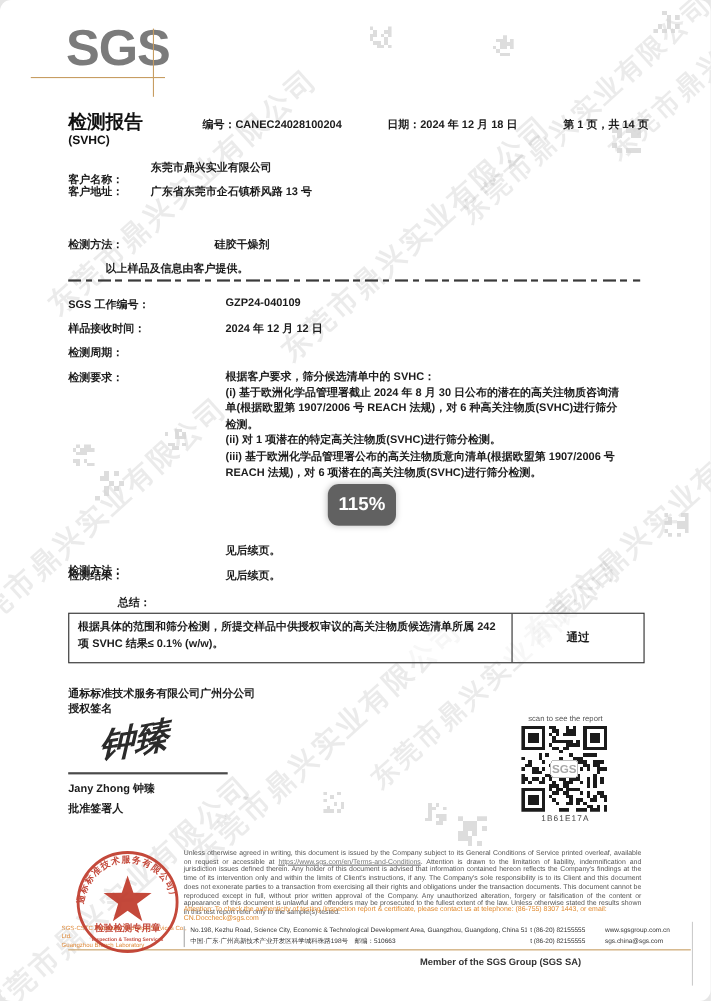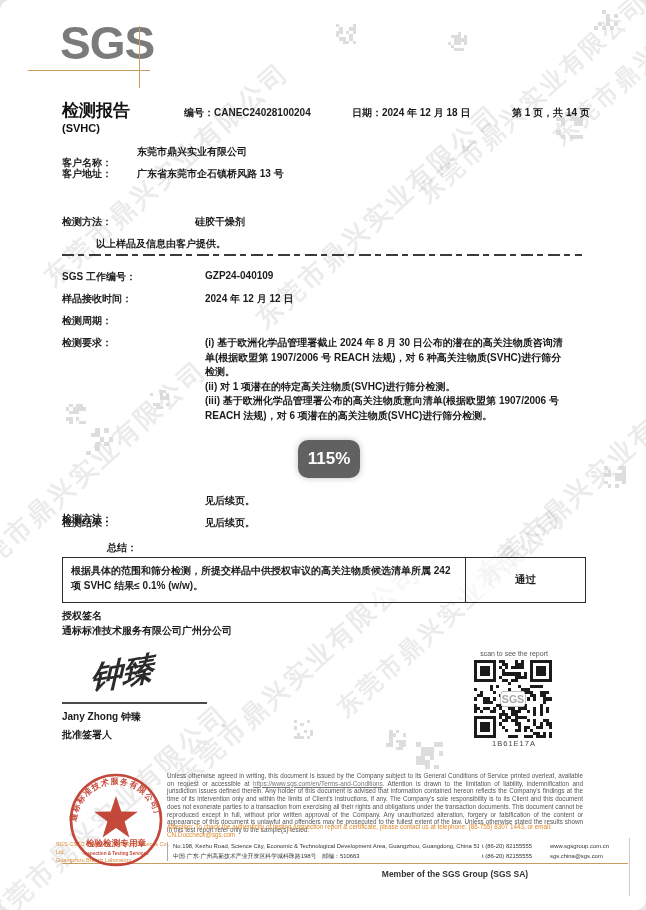--- a/index.html
+++ b/index.html
@@ -276,38 +276,39 @@
   <div class="abs dashes" style="left:62px;top:254px;width:520px;z-index:2;"></div>
 
   <div class="abs lbl" style="left:62px;top:270px;z-index:2;">SGS 工作编号：</div>
   <div class="abs val" style="left:205px;top:270px;z-index:2;">GZP24-040109</div>
   <div class="abs lbl" style="left:62px;top:292px;z-index:2;">样品接收时间：</div>
   <div class="abs val" style="left:205px;top:292px;z-index:2;">2024 年 12 月 12 日</div>
   <div class="abs lbl" style="left:62px;top:314px;z-index:2;">检测周期：</div>
 
   <div class="abs lbl" style="left:62px;top:336px;z-index:2;">检测要求：</div>
   <div class="abs req" style="left:205px;top:336px;z-index:2;">
+    <div>根据客户要求，筛分候选清单中的 SVHC：</div>
     <div>(i) 基于欧洲化学品管理署截止 2024 年 8 月 30 日公布的潜在的高关注物质咨询清单(根据欧盟第 1907/2006 号 REACH 法规)，对 6 种高关注物质(SVHC)进行筛分检测。</div>
     <div>(ii) 对 1 项潜在的特定高关注物质(SVHC)进行筛分检测。</div>
     <div>(iii) 基于欧洲化学品管理署公布的高关注物质意向清单(根据欧盟第 1907/2006 号 REACH 法规)，对 6 项潜在的高关注物质(SVHC)进行筛分检测。</div>
   </div>
 
   <div class="abs lbl" style="left:62px;top:512px;z-index:2;">检测方法：</div>
   <div class="abs val" style="left:205px;top:494px;z-index:2;">见后续页。</div>
   <div class="abs lbl" style="left:62px;top:516px;z-index:2;">检测结果：</div>
   <div class="abs val" style="left:205px;top:516px;z-index:2;">见后续页。</div>
 
   <div class="abs lbl" style="left:62px;top:541px;z-index:2;margin-left:45px;">总结：</div>
   <div class="abs sum-table" style="left:62px;top:557px;width:522px;min-height:44px;z-index:2;background:rgba(255,255,255,.6);">
     <div class="sum-left">根据具体的范围和筛分检测，所提交样品中供授权审议的高关注物质候选清单所属 242 项 SVHC 结果≤ 0.1% (w/w)。</div>
     <div class="sum-right">通过</div>
   </div>
 
   <div class="abs val" style="left:62px;top:624px;z-index:2;">通标标准技术服务有限公司广州分公司</div>
-  <div class="abs val" style="left:62px;top:609px;z-index:2;">授权签名</div>
+  <div class="abs val" style="left:62px;top:637px;z-index:2;">授权签名</div>
   <div class="abs sig-script" style="left:90px;top:652px;z-index:2;">钟臻</div>
   <div class="abs sig-line" style="left:62px;top:702px;width:145px;z-index:2;"></div>
   <div class="abs val" style="left:62px;top:710px;z-index:2;">Jany Zhong 钟臻</div>
   <div class="abs val" style="left:62px;top:728px;z-index:2;">批准签署人</div>
 
   <div class="abs qr-cap" style="left:462px;top:650px;z-index:2;">scan to see the report</div>
   <div class="abs" style="left:474px;top:660px;width:78px;height:78px;z-index:2;">
     <svg id="qr-svg" width="78" height="78" viewBox="0 0 25 25" shape-rendering="crispEdges">
         <rect x="0" y="0" width="25" height="25" fill="#fff"></rect>
         <rect x="8" y="0" width="1" height="1" fill="#1b1b1b"></rect>

